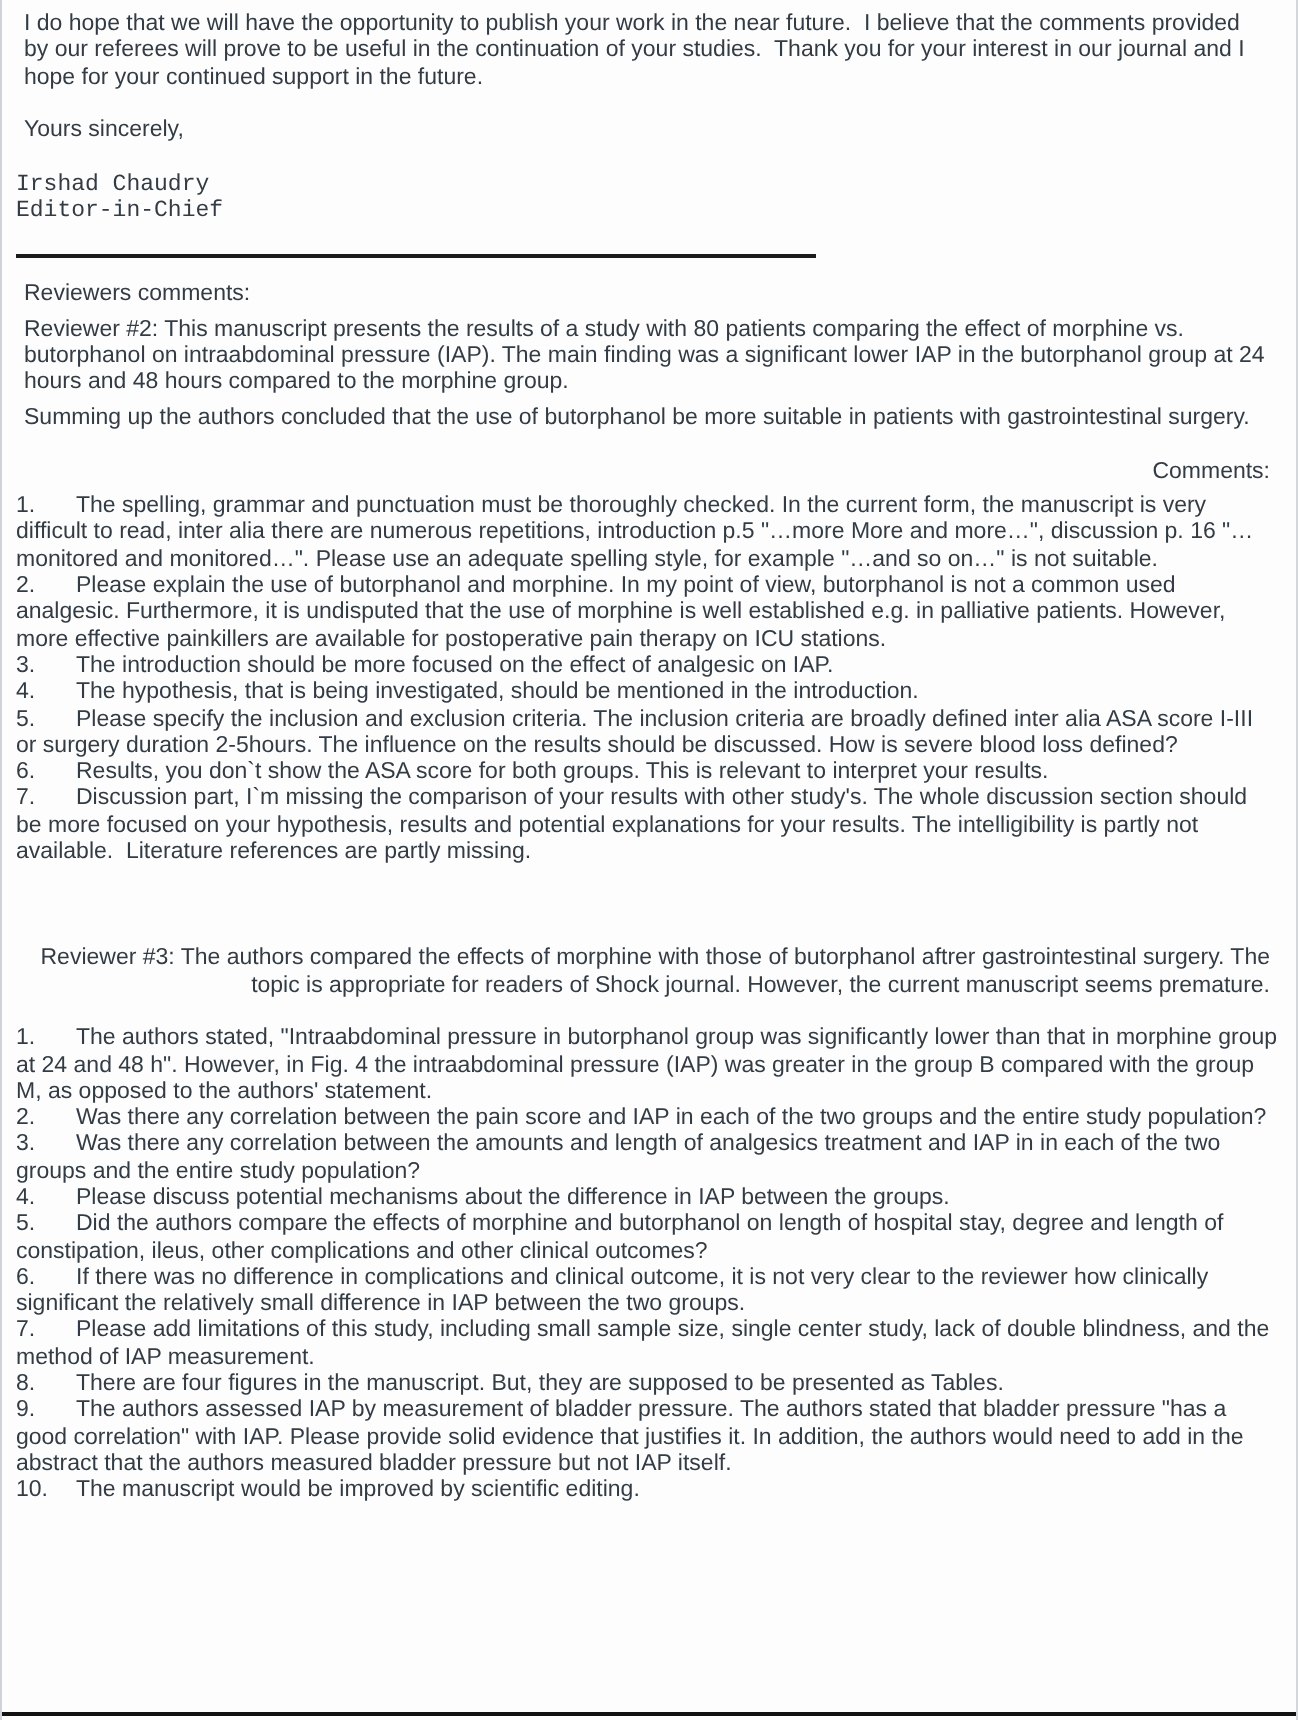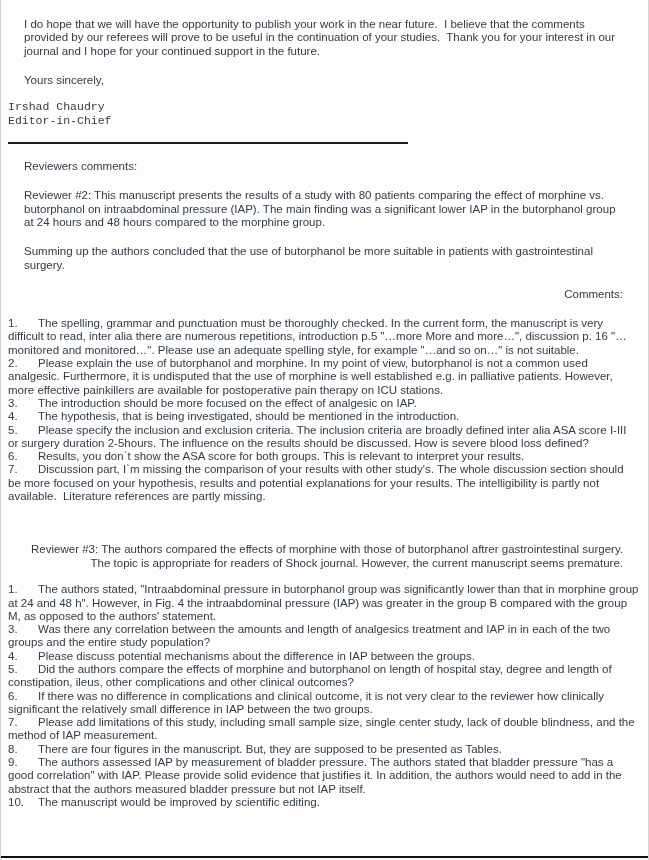--- a/index.html
+++ b/index.html
@@ -12,21 +12,21 @@
     border-left: 1px solid #cfd2d6;
     border-right: 1px solid #d4d7da;
     box-sizing: border-box;
     overflow: hidden;
     font-family: "Liberation Sans", "DejaVu Sans", sans-serif;
     font-size: 11.5px;
     line-height: 13.3px;
     color: #333c45;
   }
   .content { padding: 2px 9px 0 7px; }
-  p { margin: 16px; }
+  p { margin: 4px; }
   .txt, .line { white-space: pre-wrap; }
   .gap-after { margin-bottom: 13.3px; }
   .signature div { margin: 0; font-family: Liberation Mono, monospace; }
   .sig-divider {
     width: 400px;
     height: 0;
     border-top: 2px solid #1b1b1b;
     margin: 15px 0 12px 0;
   }
   .comments-heading { margin-top: 14px; text-align: right; }
@@ -75,20 +75,21 @@
       <p class="item"><span class="num">2.</span><span class="txt">Please explain the use of butorphanol and morphine. In my point of view, butorphanol is not a common used analgesic. Furthermore, it is undisputed that the use of morphine is well established e.g. in palliative patients. However, more effective painkillers are available for postoperative pain therapy on ICU stations.</span></p>
       <p class="item"><span class="num">3.</span><span class="txt">The introduction should be more focused on the effect of analgesic on IAP.</span></p>
       <p class="item"><span class="num">4.</span><span class="txt">The hypothesis, that is being investigated, should be mentioned in the introduction.</span></p>
       <p class="item"><span class="num">5.</span><span class="txt">Please specify the inclusion and exclusion criteria. The inclusion criteria are broadly defined inter alia ASA score I-III or surgery duration 2-5hours. The influence on the results should be discussed. How is severe blood loss defined?</span></p>
       <p class="item"><span class="num">6.</span><span class="txt">Results, you don`t show the ASA score for both groups. This is relevant to interpret your results.</span></p>
       <p class="item"><span class="num">7.</span><span class="txt">Discussion part, I`m missing the comparison of your results with other study's. The whole discussion section should be more focused on your hypothesis, results and potential explanations for your results. The intelligibility is partly not available.  Literature references are partly missing.</span></p>
 
       <p class="txt reviewer3-intro">Reviewer #3: The authors compared the effects of morphine with those of butorphanol aftrer gastrointestinal surgery. The topic is appropriate for readers of Shock journal. However, the current manuscript seems premature.</p>
 
       <p class="item"><span class="num">1.</span><span class="txt">The authors stated, "Intraabdominal pressure in butorphanol group was significantIy lower than that in morphine group at 24 and 48 h". However, in Fig. 4 the intraabdominal pressure (IAP) was greater in the group B compared with the group M, as opposed to the authors' statement.</span></p>
+      <p class="item"><span class="num">2.</span><span class="txt">Was there any correlation between the pain score and IAP in each of the two groups and the entire study population?</span></p>
       <p class="item"><span class="num">3.</span><span class="txt">Was there any correlation between the amounts and length of analgesics treatment and IAP in in each of the two groups and the entire study population?</span></p>
       <p class="item"><span class="num">4.</span><span class="txt">Please discuss potential mechanisms about the difference in IAP between the groups.</span></p>
       <p class="item"><span class="num">5.</span><span class="txt">Did the authors compare the effects of morphine and butorphanol on length of hospital stay, degree and length of constipation, ileus, other complications and other clinical outcomes?</span></p>
       <p class="item"><span class="num">6.</span><span class="txt">If there was no difference in complications and clinical outcome, it is not very clear to the reviewer how clinically significant the relatively small difference in IAP between the two groups.</span></p>
       <p class="item"><span class="num">7.</span><span class="txt">Please add limitations of this study, including small sample size, single center study, lack of double blindness, and the method of IAP measurement.</span></p>
       <p class="item"><span class="num">8.</span><span class="txt">There are four figures in the manuscript. But, they are supposed to be presented as Tables.</span></p>
       <p class="item"><span class="num">9.</span><span class="txt">The authors assessed IAP by measurement of bladder pressure. The authors stated that bladder pressure "has a good correlation" with IAP. Please provide solid evidence that justifies it. In addition, the authors would need to add in the abstract that the authors measured bladder pressure but not IAP itself.</span></p>
       <p class="item"><span class="num">10.</span><span class="txt">The manuscript would be improved by scientific editing.</span></p>
     </div>
   </div>

